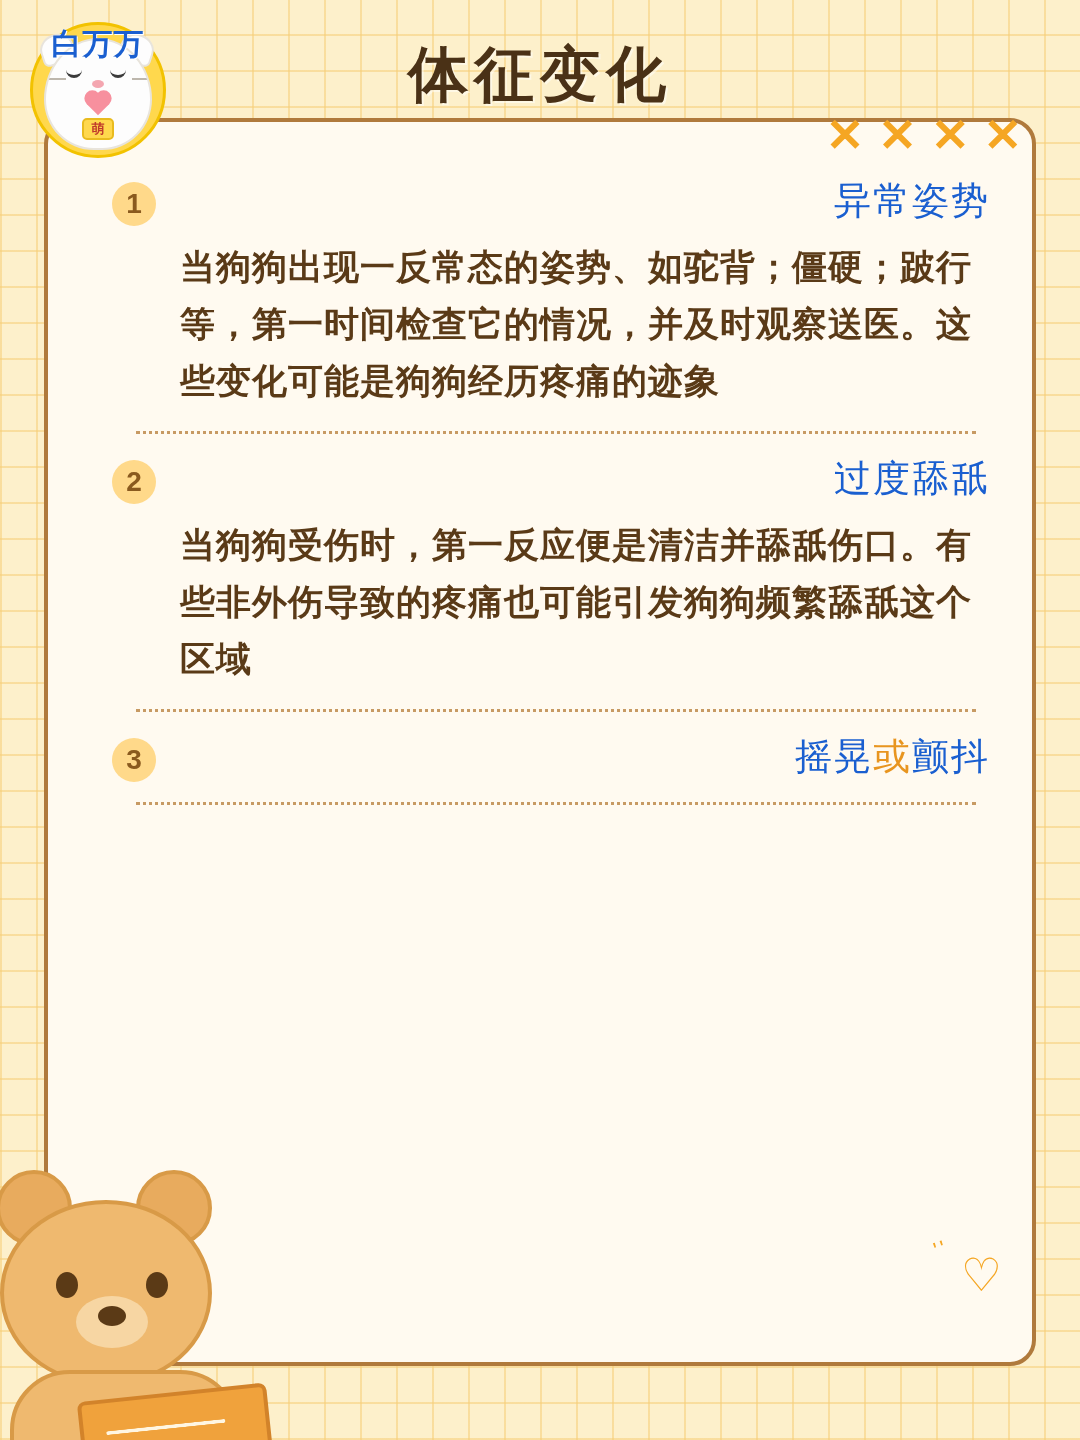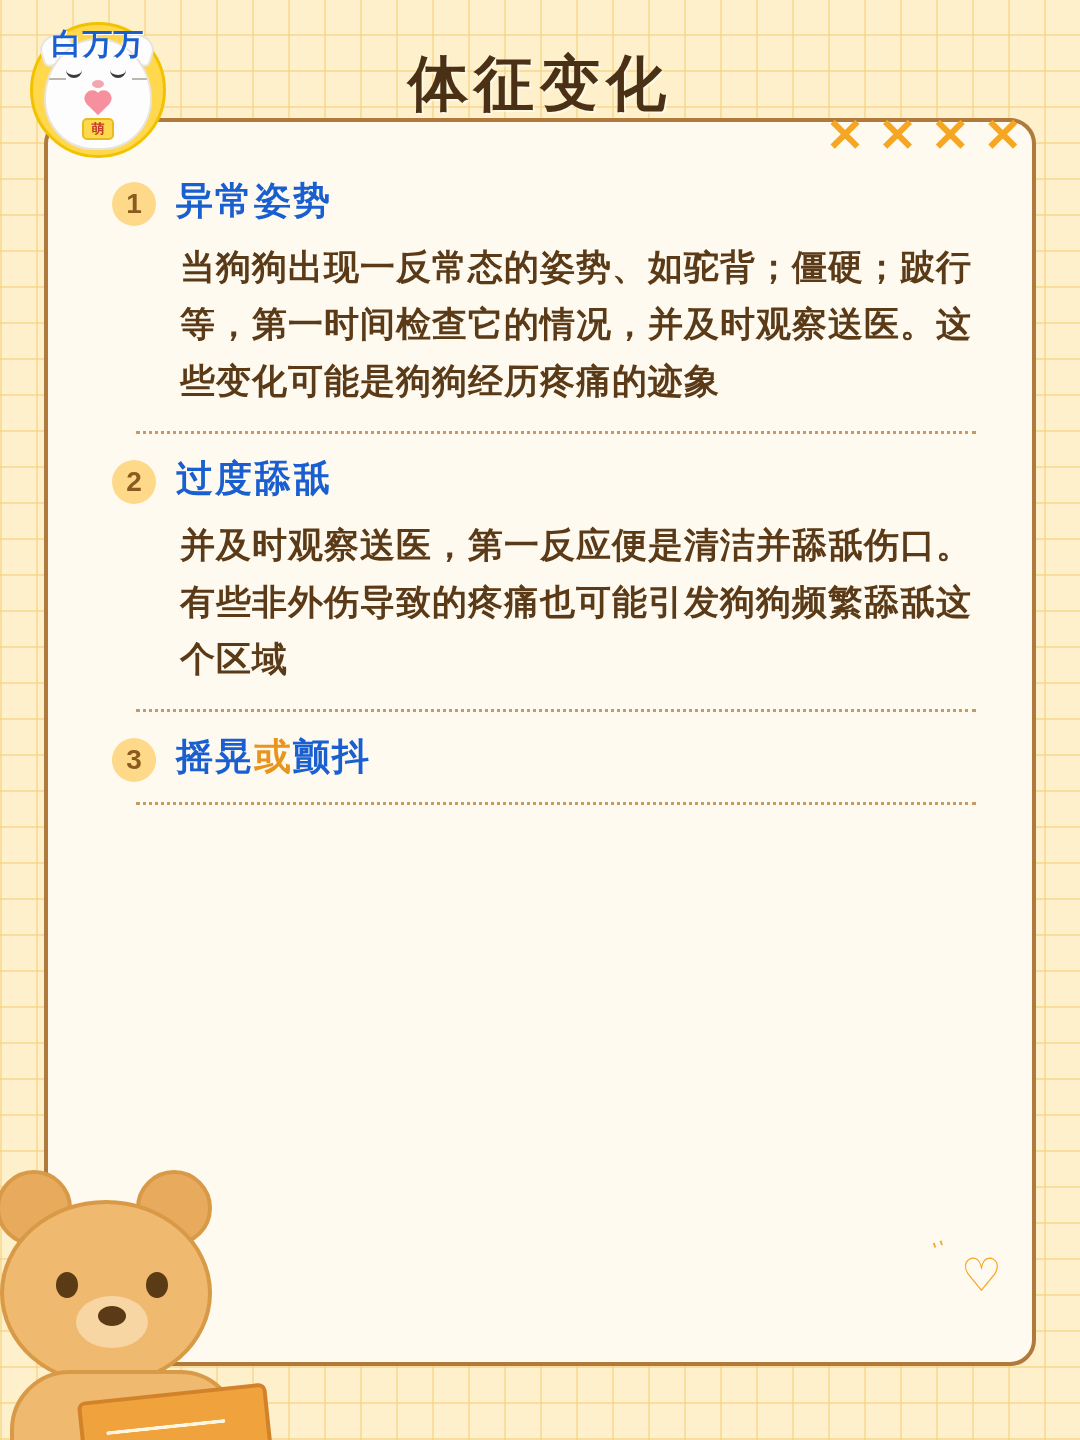--- a/index.html
+++ b/index.html
@@ -21,21 +21,21 @@
     inset: 0;
     background-color: #fdf0cb;
     background-image:
       repeating-linear-gradient(0deg, rgba(246,206,120,0.55) 0px, rgba(246,206,120,0.55) 2px, rgba(0,0,0,0) 2px, rgba(0,0,0,0) 36px),
       repeating-linear-gradient(90deg, rgba(246,206,120,0.55) 0px, rgba(246,206,120,0.55) 2px, rgba(0,0,0,0) 2px, rgba(0,0,0,0) 36px);
     z-index: 0;
   }
   
   .title {
     position: absolute;
-    top: 44px;
+    top: 35px;
     left: 0;
     width: 1080px;
     text-align: center;
     font-size: 60px;
     font-weight: bold;
     color: #4a3116;
     letter-spacing: 6px;
     z-index: 6;
     text-shadow: 2px 2px 0 rgba(255,255,255,0.5);
   }
@@ -199,25 +199,26 @@
     border-radius: 50%;
     background: #ffd98a;
     color: #8a5a1e;
     font-size: 28px;
     font-weight: bold;
     line-height: 44px;
     text-align: center;
   }
   .sec-title {
     font-size: 37px;
-    font-weight: bold;
+    font-weight: normal;
     color: #1a5fd0;
     letter-spacing: 2px;
     margin: 0 0 14px 0;
     line-height: 46px;
+    text-align: right;
   }
   .sec-title .orange { color: #e8951f; }
   .para {
     font-size: 35px;
     line-height: 57px;
     color: #5a3a17;
     font-weight: bold;
     letter-spacing: 1px;
     margin: 4px;
   }
@@ -373,21 +374,21 @@
       </h2>
       <p class="para">当狗狗出现一反常态的姿势、如驼背；僵硬；跛行等，第一时间检查它的情况，并及时观察送医。这些变化可能是狗狗经历疼痛的迹象</p>
     </div>
     <hr class="divider">
 
     <div class="section">
       <div class="num-badge">2</div>
       <h2 class="sec-title">
         <span>过度舔舐</span>
       </h2>
-      <p class="para">并及时观察送医，第一反应便是清洁并舔舐伤口。有些非外伤导致的疼痛也可能引发狗狗频繁舔舐这个区域</p>
+      <p class="para">当狗狗受伤时，第一反应便是清洁并舔舐伤口。有些非外伤导致的疼痛也可能引发狗狗频繁舔舐这个区域</p>
     </div>
     <hr class="divider">
 
     <div class="section">
       <div class="num-badge">3</div>
       <h2 class="sec-title">
         <span>摇晃</span><span class="orange">或</span><span>颤抖</span>
       </h2>
     </div>
     <hr class="divider">

